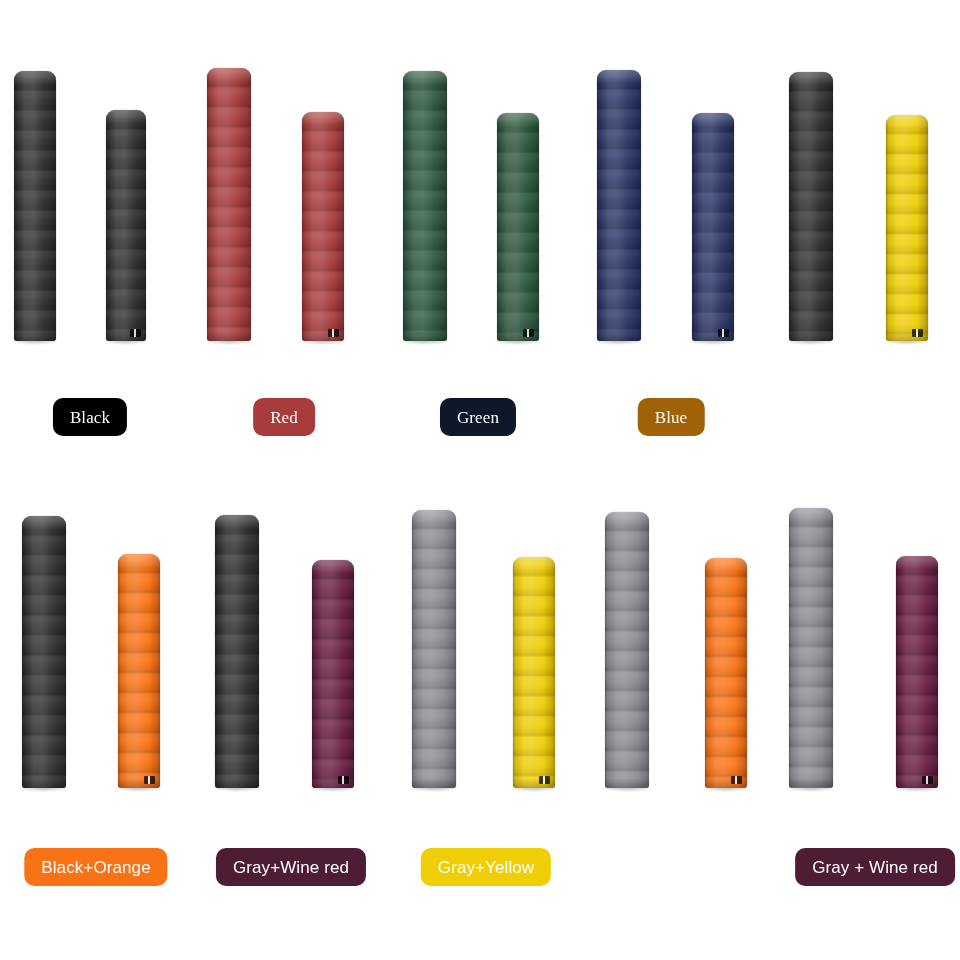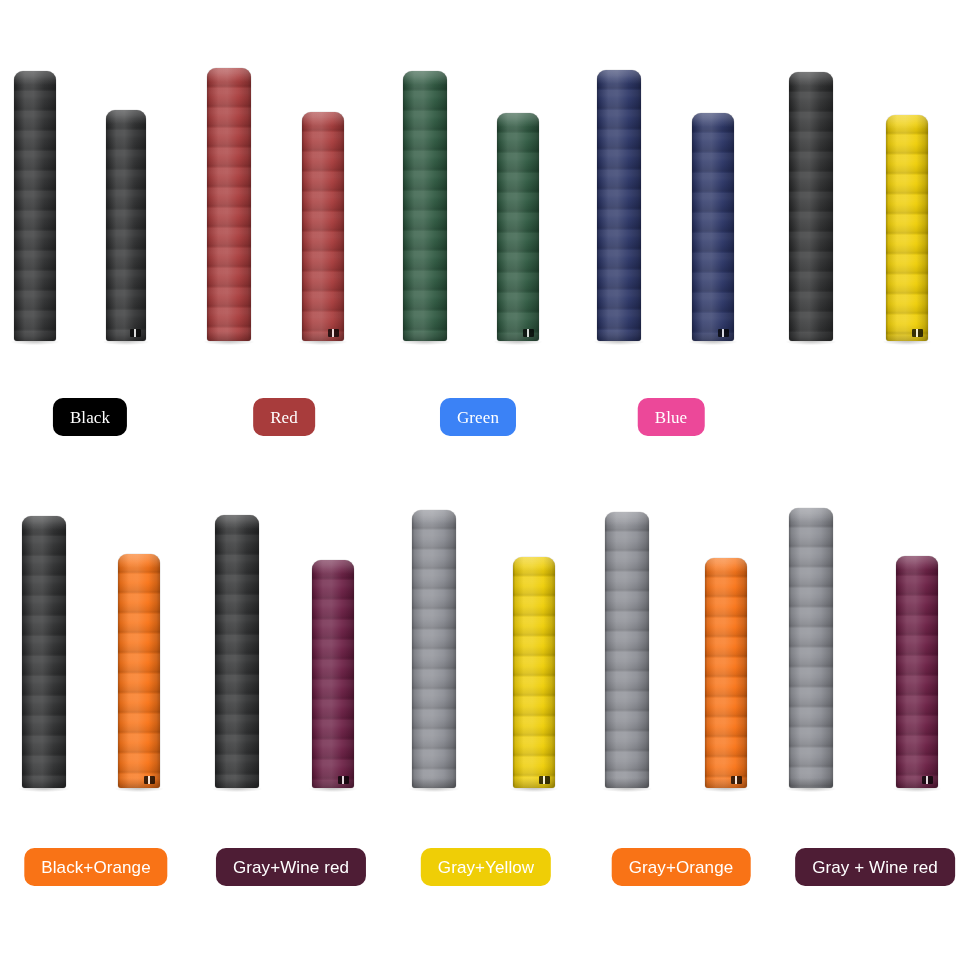--- a/index.html
+++ b/index.html
@@ -170,39 +170,39 @@
           <div class="foot"></div>
         </div>
         <div class="strap-shadow" style="left: 494px; top: 339px; width: 48px;"></div>
         <div class="strap" style="left: 497px; top: 113px; width: 42px; height: 228px; background: rgb(46, 88, 64);">
           <div class="bands"></div>
           <div class="shade"></div>
           <div class="cap"></div>
           <div class="foot"></div>
           <div class="logo-mark" style="right: 5px; bottom: 4px;"></div>
         </div>
-        <div class="label-pill" style="left: 478px; top: 398px; background: #3b82f6; color: rgb(255, 255, 255);">Green</div>
+        <div class="label-pill" style="left: 478px; top: 398px; background: #0f172a; color: rgb(255, 255, 255);">Green</div>
       </div>
       <div class="group" style="left: 0px; width: 100%;">
         <div class="strap-shadow" style="left: 594px; top: 339px; width: 50px;"></div>
         <div class="strap" style="left: 597px; top: 70px; width: 44px; height: 271px; background: rgb(43, 53, 102);">
           <div class="bands"></div>
           <div class="shade"></div>
           <div class="cap"></div>
           <div class="foot"></div>
         </div>
         <div class="strap-shadow" style="left: 689px; top: 339px; width: 48px;"></div>
         <div class="strap" style="left: 692px; top: 113px; width: 42px; height: 228px; background: rgb(43, 53, 102);">
           <div class="bands"></div>
           <div class="shade"></div>
           <div class="cap"></div>
           <div class="foot"></div>
           <div class="logo-mark" style="right: 5px; bottom: 4px;"></div>
         </div>
-        <div class="label-pill" style="left: 671px; top: 398px; background: #ec4899; color: rgb(255, 255, 255);">Blue</div>
+        <div class="label-pill" style="left: 671px; top: 398px; background: #a16207; color: rgb(255, 255, 255);">Blue</div>
       </div>
       <div class="group" style="left: 0px; width: 100%;">
         <div class="strap-shadow" style="left: 786px; top: 339px; width: 50px;"></div>
         <div class="strap" style="left: 789px; top: 72px; width: 44px; height: 269px; background: rgb(47, 48, 49);">
           <div class="bands"></div>
           <div class="shade"></div>
           <div class="cap"></div>
           <div class="foot"></div>
         </div>
         <div class="strap-shadow" style="left: 883px; top: 339px; width: 48px;"></div>
@@ -279,21 +279,20 @@
           <div class="foot"></div>
         </div>
         <div class="strap-shadow" style="left: 694px; top: 786px; width: 48px;"></div>
         <div class="strap" style="left: 697px; top: 558px; width: 42px; height: 230px; background: rgb(249, 115, 22);">
           <div class="bands"></div>
           <div class="shade"></div>
           <div class="cap"></div>
           <div class="foot"></div>
           <div class="logo-mark" style="right: 5px; bottom: 4px;"></div>
         </div>
-        <div class="label-pill" style="left: 673px; top: 848px; background: rgb(249, 115, 22); color: rgb(255, 255, 255);">Gray+Orange</div>
       </div>
       <div class="group" style="left: 0px; width: 100%;">
         <div class="strap-shadow" style="left: 778px; top: 786px; width: 50px;"></div>
         <div class="strap" style="left: 781px; top: 508px; width: 44px; height: 280px; background: rgb(138, 140, 147);">
           <div class="bands"></div>
           <div class="shade"></div>
           <div class="cap"></div>
           <div class="foot"></div>
         </div>
         <div class="strap-shadow" style="left: 885px; top: 786px; width: 48px;"></div>

